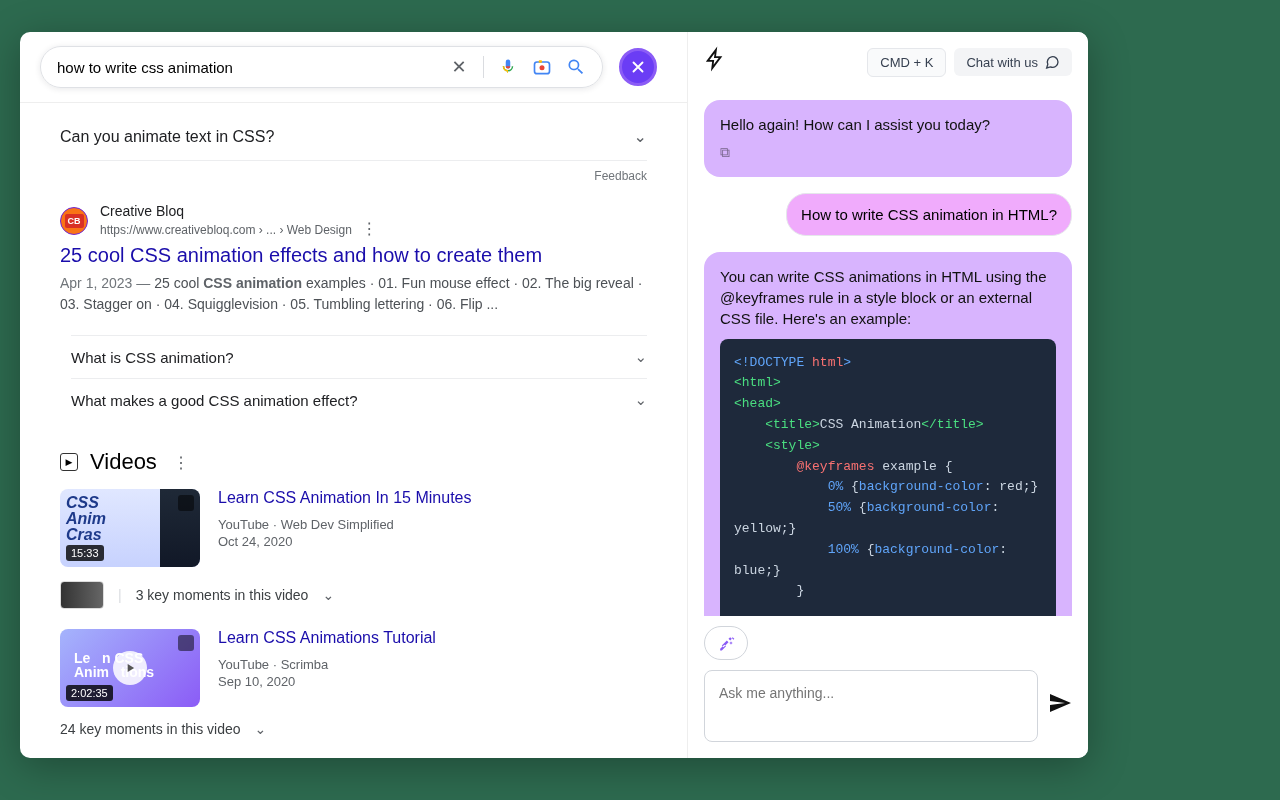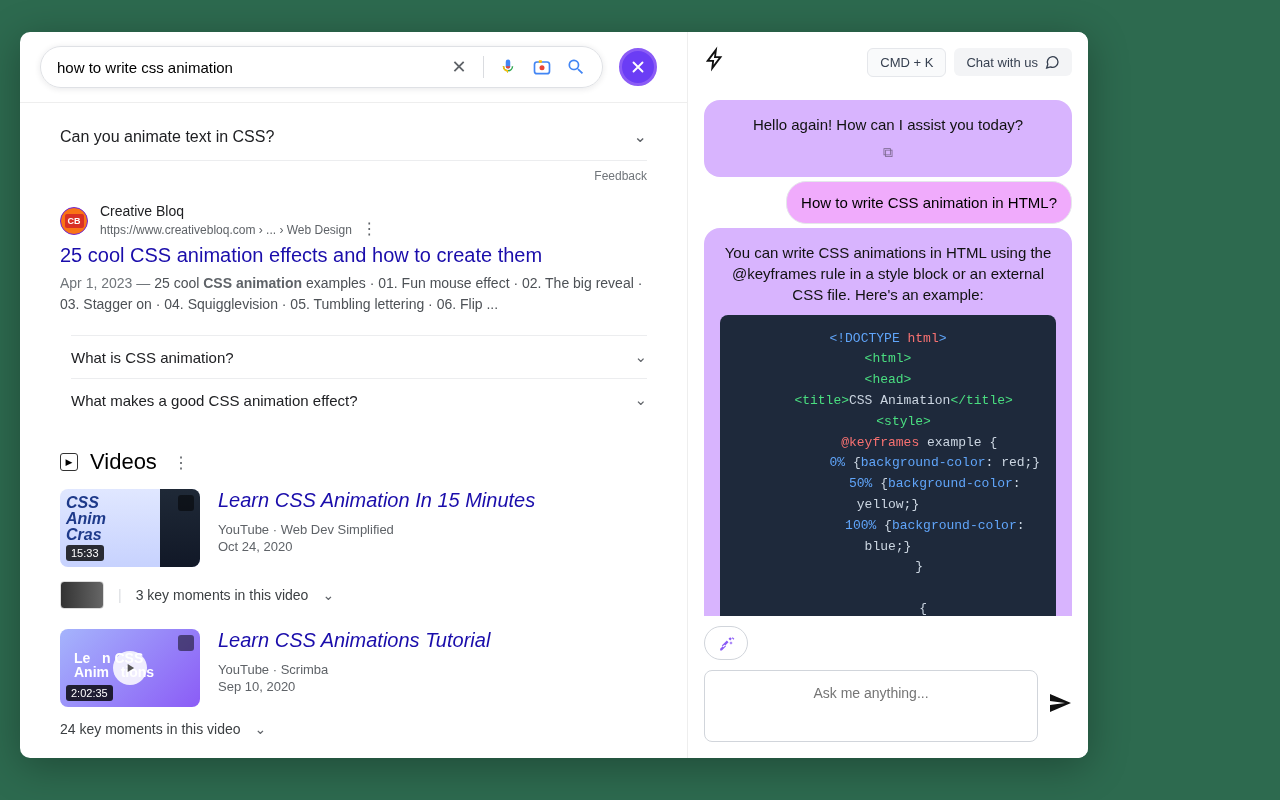--- a/index.html
+++ b/index.html
@@ -114,21 +114,21 @@
     position: absolute; left: 6px; bottom: 6px;
     background: rgba(0,0,0,0.8); color: #fff; font-size: 11px;
     padding: 2px 5px; border-radius: 3px;
   }
   .expand-ico { position: absolute; right: 6px; top: 6px; width: 16px; height: 16px; background: rgba(0,0,0,0.5); border-radius: 3px; }
   .play-circle {
     position: absolute; left: 50%; top: 50%; transform: translate(-50%,-50%);
     width: 34px; height: 34px; border-radius: 50%; background: rgba(255,255,255,0.85);
     display: flex; align-items: center; justify-content: center;
   }
-  .video-meta .title { color: #1a0dab; font-size: 20px; margin-bottom: 10px; cursor: pointer; font-style: italic; }
+  .video-meta .title { color: #1a0dab; font-size: 16px; margin-bottom: 10px; cursor: pointer; }
   .video-meta .src { color: #5f6368; font-size: 13px; }
   .video-meta .date { color: #5f6368; font-size: 13px; margin-top: 2px; }
   .key-moments {
     display: flex; align-items: center; gap: 14px; margin: 4px 0 20px 0;
     font-size: 14px; color: #3c4043; max-width: 620px;
   }
   .km-thumb { width: 44px; height: 28px; border-radius: 4px; background: linear-gradient(90deg,#333,#666); border: 1px solid #ddd; }
 
   
   .right {
@@ -147,22 +147,22 @@
     border-radius: 6px; padding: 6px 12px; font-size: 13px;
     cursor: pointer; color: #374151;
   }
   .chat-with {
     display: flex; align-items: center; gap: 6px;
     background: #f3f4f6; border-radius: 6px; padding: 6px 12px;
     font-size: 13px; cursor: pointer; color: #374151;
   }
   .chat-scroll { flex: 1; overflow-y: auto; padding: 8px 16px; }
   .msg {
-    border-radius: 16px; padding: 14px 16px; margin-bottom: 4px;
-    font-size: 15px; line-height: 1.4; text-align: center;
+    border-radius: 16px; padding: 14px 16px; margin-bottom: 16px;
+    font-size: 15px; line-height: 1.4;
   }
   .msg.bot {
     background: #d8b4fe;
     color: #111;
     position: relative;
   }
   .msg.user {
     background: #f0abfc; border: 1px solid #e5e7eb;
     margin-left: auto; max-width: 80%;
     padding: 10px 14px; border-radius: 20px;
@@ -183,21 +183,21 @@
   .input-area { padding: 10px 16px 16px; }
   .magic-btn {
     width: 44px; height: 34px; border: 1px solid #d1d5db; border-radius: 20px;
     display: flex; align-items: center; justify-content: center;
     cursor: pointer; margin-bottom: 10px;
   }
   .chat-input-row { display: flex; gap: 10px; align-items: center; }
   .chat-input {
     flex: 1; border: 1px solid #d1d5db; border-radius: 8px;
     padding: 14px; font-size: 14px; resize: none; height: 72px;
-    outline: none; font-family: inherit; text-align: center;
+    outline: none; font-family: inherit;
   }
   .send-btn { font-size: 22px; cursor: pointer; color: #111; }
   .chevron { color: #5f6368; }
 </style>
 </head>
 <body>
 
 <div class="window">
 
   <div class="left">

